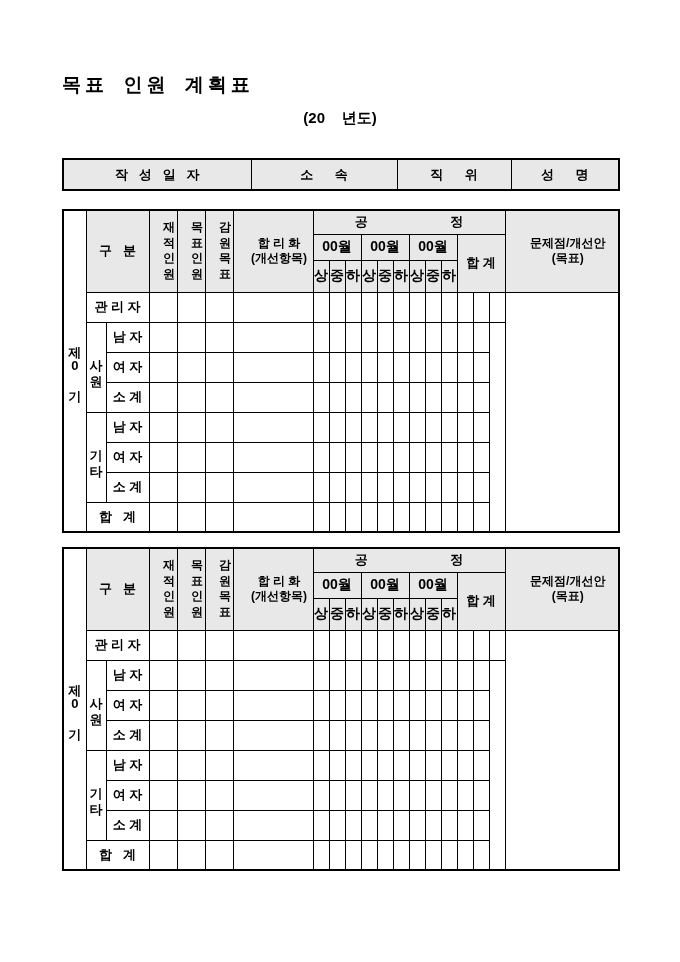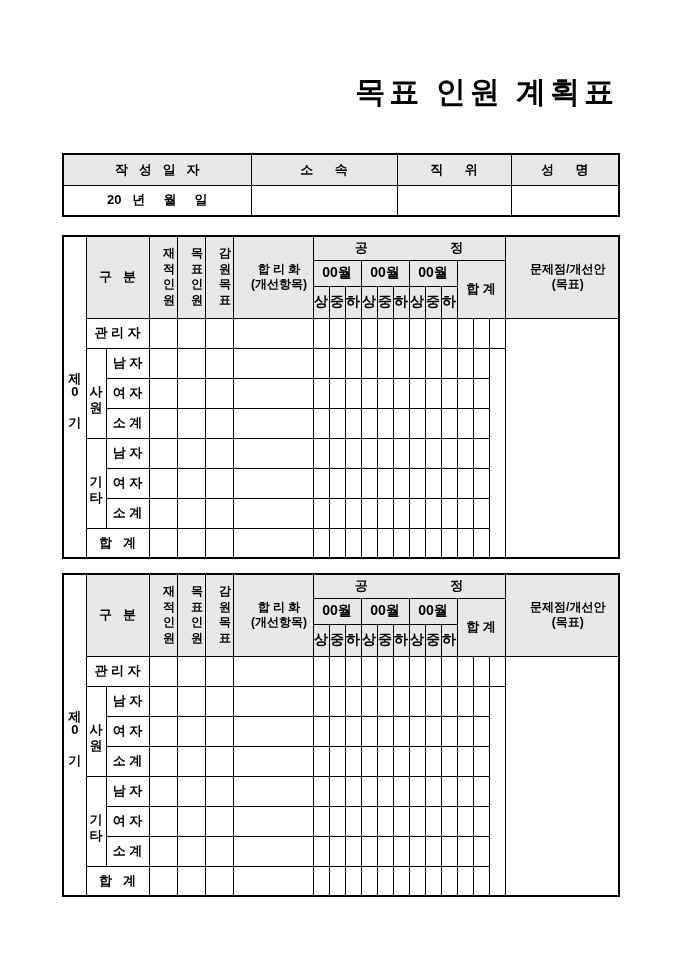--- a/index.html
+++ b/index.html
@@ -4,40 +4,40 @@
 <style>
   * { box-sizing: border-box; }
   html, body { margin: 0; padding: 0; background: #fff; }
   .page {
     width: 680px; height: 962px;
     background: #fff; color: #000;
     font-family: "Liberation Sans", sans-serif;
     padding: 0 62px; overflow: hidden;
   }
   .title {
-    padding-top: 72px; text-align: right;
-    font-family: Liberation Sans, sans-serif;
-    font-size: 30px; font-weight: bold; letter-spacing: 4px;
+    padding-top: 72px; text-align: left;
+    font-family: Liberation Mono, monospace;
+    font-size: 19px; font-weight: bold; letter-spacing: 4px;
   }
   .subtitle {
     margin-top: 11px; text-align: center;
     font-size: 15px; font-weight: bold; white-space: pre;
   }
   table { border-collapse: collapse; table-layout: fixed; width: 556px; border: 2px solid #000; }
   td {
     border: 1px solid #000; padding: 0;
     text-align: center; vertical-align: middle;
     font-size: 13px; font-weight: bold; color: #000;
     overflow: hidden;
   }
   .head { background: #e8e8e8; }
   .pre { white-space: pre; }
   .ml { white-space: pre-line; font-size: 12px; line-height: 1.3; padding-left: 12px; }
   .sm { font-size: 14px; }
-  .info-table { margin-top: 40px; }
+  .info-table { margin-top: 30px; }
   .info-table tr { height: 31px; }
   .plan-table { margin-top: 18px; }
   .plan-table.second { margin-top: 14px; }
   tr.h1 { height: 24px; }
   tr.h2 { height: 26px; }
   tr.h3 { height: 32px; }
   tr.d  { height: 30px; }
   .proc { display: flex; justify-content: space-around; align-items: center; width: 100%; }
   .v {
     writing-mode: vertical-rl; text-orientation: upright;
@@ -47,40 +47,35 @@
     writing-mode: vertical-rl; text-orientation: upright;
     display: inline-block; letter-spacing: 3px; line-height: 1;
   }
 </style>
 </head>
 <body>
 
 <div class="page">
 
   <div class="title">목표 인원 계획표</div>
+  <div class="subtitle">(20    년도)</div>
 
   <table class="info-table">
     <colgroup>
       <col style="width:188px">
         <col style="width:146px">
         <col style="width:114px">
         <col style="width:108px">
     </colgroup>
     <tbody>
         <tr>
       <td class="head pre">작   성   일   자</td>
       <td class="head pre">소      속</td>
       <td class="head pre">직      위</td>
       <td class="head pre">성      명</td>
-    </tr>
-    <tr>
-      <td class="pre">20   년     월     일</td>
-      <td></td>
-      <td></td>
-      <td></td>
     </tr>
   </tbody>
     </table>
 
   <table class="plan-table">
     <colgroup>
       <col style="width:23px">
         <col style="width:20px">
         <col style="width:43px">
       <col style="width:28px">

